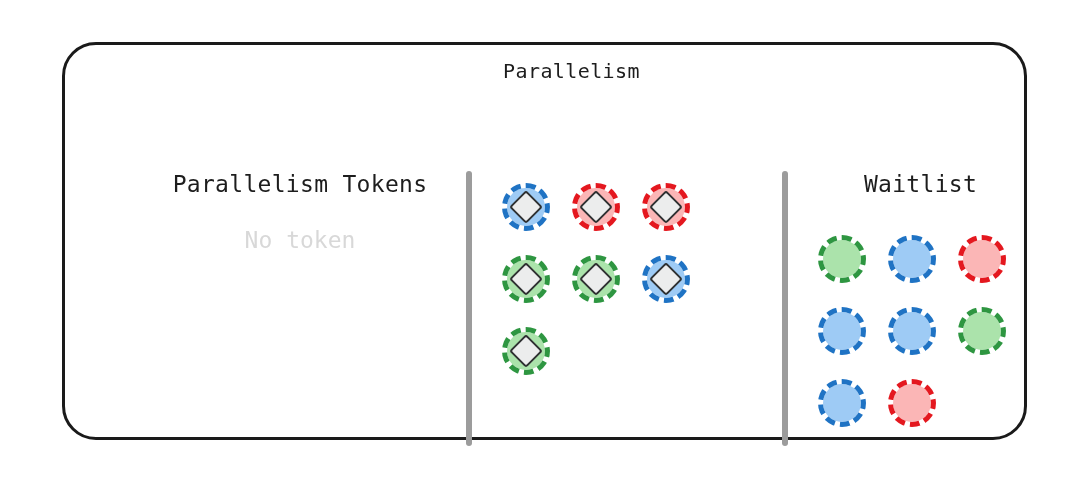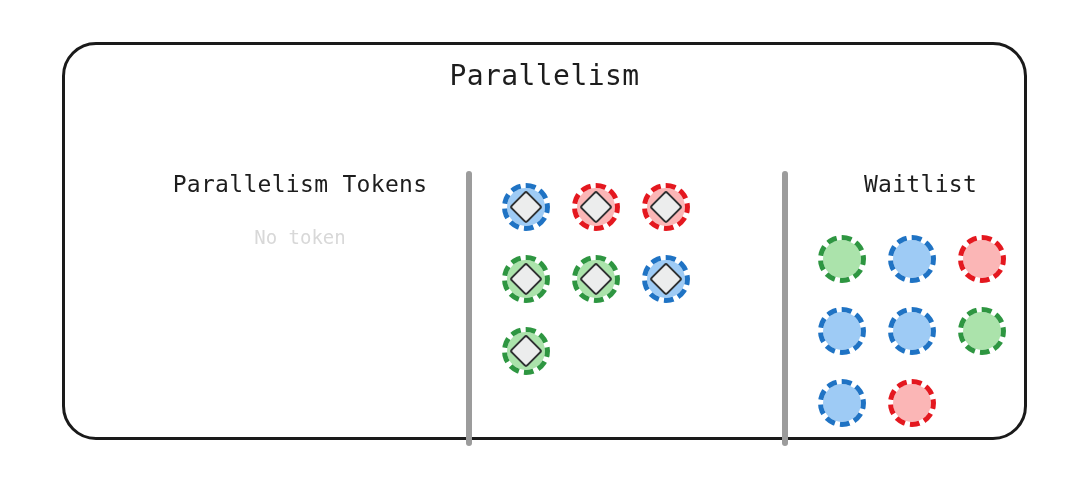--- a/index.html
+++ b/index.html
@@ -33,24 +33,25 @@
     box-sizing: border-box;
   }
 
   
   .card-title {
     position: absolute;
     left: 0;
     top: 14px;
     width: 100%;
     text-align: center;
-    font-size: 28px;
+    font-size: 20px;
     color: #1d1d1d;
     letter-spacing: 0.4px;
     white-space: nowrap;
+    padding-left: 27px;
   }
 
   
   .divider {
     position: absolute;
     top: 126px;
     width: 6px;
     height: 275px;
     background: #9c9c9c;
     border-radius: 3px;
@@ -75,21 +76,21 @@
     white-space: nowrap;
     margin-bottom: 26px;
   }
   .col-active .col-header { text-align: left; padding-left: 14px; }
   .col-waitlist .col-header { text-align: center; padding-right: 40px; }
 
   
   .empty-state {
     margin-top: 26px;
     text-align: center;
-    font-size: 19px;
+    font-size: 23px;
     line-height: 1.55;
     color: #d8d8d8;
   }
   .empty-state .line { display: block; }
 
   
   .grid {
     display: flex;
     flex-wrap: wrap;
     padding-left: 14px;

